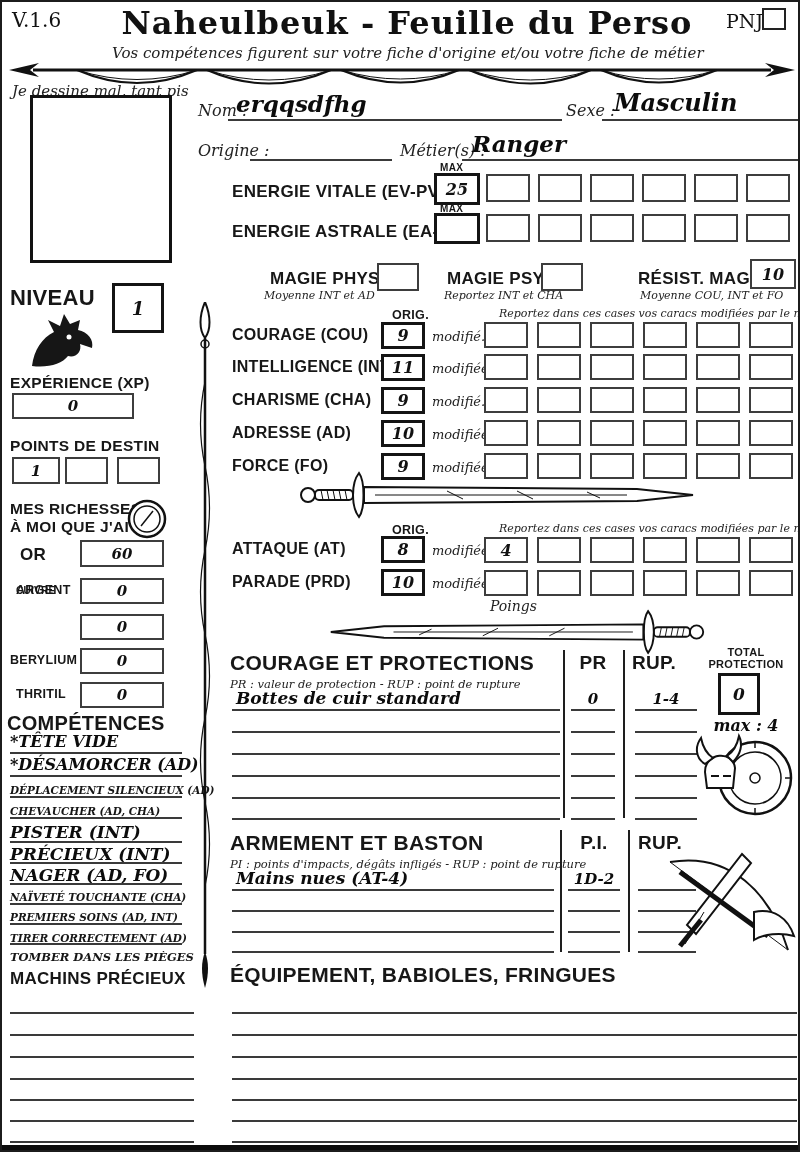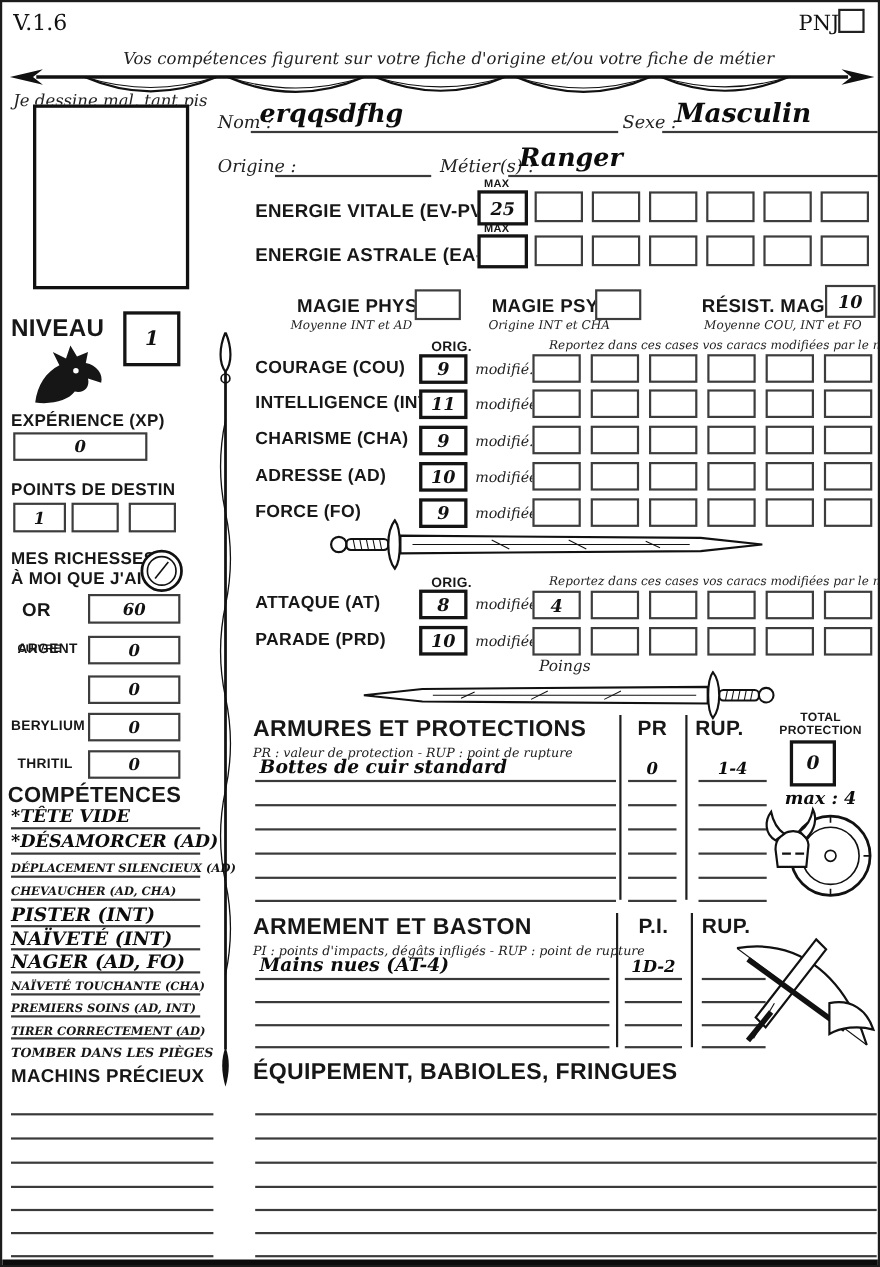--- a/index.html
+++ b/index.html
@@ -18,20 +18,21 @@
   .skill-l{font-family:"DejaVu Serif",serif;font-style:italic;font-weight:bold;font-size:16px;color:#0c0c0c}
   .skill-s{font-family:"DejaVu Serif",serif;font-style:italic;font-weight:bold;font-size:10.5px;color:#161616}
   svg{display:block}
 </style>
 </head>
 <body>
 
 <div class="page">
 
   <div class="abs" style="left:10px;top:6px;font:20px 'DejaVu Serif',serif">V.1.6</div>
+  <div class="abs" style="left:110px;top:2px;width:590px;text-align:center;font:bold 32px 'DejaVu Serif',serif;letter-spacing:1px">Naheulbeuk - Feuille du Perso</div>
   <div class="abs script" style="left:110px;top:42px;width:590px;text-align:right;font-size:15px">Vos compétences figurent sur votre fiche d'origine et/ou votre fiche de métier</div>
   <div class="abs" style="left:724px;top:8px;font:19px 'DejaVu Serif',serif">PNJ</div>
   <div class="abs" style="left:760px;top:6px;width:24px;height:22px;border:2.5px solid #222"></div>
 
   <div class="abs" style="left:5px;top:59px">
     <svg width="790" height="28" viewBox="0 0 790 28">
       <line x1="26" y1="9" x2="764" y2="9" stroke="#111" stroke-width="3"></line>
       <path d="M2 9 L32 2 L23 9 L32 16 Z" fill="#111"></path>
       <path d="M788 9 L758 2 L767 9 L758 16 Z" fill="#111"></path>
       <path d="M70 9 q60 26 120 0" stroke="#111" fill="none" stroke-width="2"></path>
@@ -82,21 +83,21 @@
   <div class="box" style="left:640px;top:212px;width:44px;height:28px"></div>
   <div class="box" style="left:692px;top:212px;width:44px;height:28px"></div>
   <div class="box" style="left:744px;top:212px;width:44px;height:28px"></div>
 
   <div class="abs lbl" style="left:268px;top:267px;font-size:17px">MAGIE PHYS.</div>
   <div class="box" style="left:375px;top:261px;width:42px;height:28px"></div>
   <div class="abs script" style="left:262px;top:287px;font-size:11px">Moyenne INT et AD</div>
 
   <div class="abs lbl" style="left:445px;top:267px;font-size:17px">MAGIE PSY.</div>
   <div class="box" style="left:539px;top:261px;width:42px;height:28px"></div>
-  <div class="abs script" style="left:442px;top:287px;font-size:11px">Origine INT et CHA</div>
+  <div class="abs script" style="left:442px;top:287px;font-size:11px">Reportez INT et CHA</div>
 
   <div class="abs lbl" style="left:636px;top:267px;font-size:17px">RÉSIST. MAGIE</div>
   <div class="box" style="left:748px;top:257px;width:46px;height:30px">10</div>
   <div class="abs script" style="left:638px;top:287px;font-size:11px">Moyenne COU, INT et FO</div>
 
   <div class="abs lbl" style="left:390px;top:306px;font-size:12.5px">ORIG.</div>
   <div class="abs script" style="left:497px;top:305px;font-size:11px">Reportez dans ces cases vos caracs modifiées par le matériel</div>
 
   <div class="abs lbl" style="left:230px;top:324px;font-size:16px">COURAGE (COU)</div>
   <div class="box thick" style="left:379px;top:320px;width:44px;height:27px">9</div>
@@ -190,21 +191,21 @@
       <circle cx="11" cy="27" r="7" fill="#fff" stroke="#111" stroke-width="2"></circle>
       <rect x="18" y="22" width="38" height="10" rx="4" fill="#fff" stroke="#111" stroke-width="2"></rect>
       <path d="M24 22 L26 32 M30 22 L32 32 M36 22 L38 32 M42 22 L44 32 M48 22 L50 32" stroke="#111" stroke-width="1"></path>
       <path d="M62 5 C54 15 54 39 62 49 C68 41 68 13 62 5 Z" fill="#fff" stroke="#111" stroke-width="2"></path>
       <path d="M67 19 L340 21 L396 27 L340 33 L67 35 Z" fill="#fff" stroke="#111" stroke-width="2"></path>
       <line x1="78" y1="27" x2="330" y2="27" stroke="#111" stroke-width="1"></line>
       <path d="M150 23 L166 31 M220 23 L236 31 M290 24 L303 30" stroke="#111" stroke-width="1"></path>
     </svg>
   </div>
 
-  <div class="abs lbl" style="left:228px;top:649px;font-size:21px">ARMURES ET PROTECTIONS</div>
+  <div class="abs lbl" style="left:228px;top:649px;font-size:21px">COURAGE ET PROTECTIONS</div>
   <div class="abs script" style="left:228px;top:675px;font-size:11.5px">PR : valeur de protection - RUP : point de rupture</div>
   <div class="vline" style="left:561px;top:648px;height:168px"></div>
   <div class="vline" style="left:621px;top:648px;height:168px"></div>
   <div class="abs lbl ctr" style="left:561px;top:650px;width:60px;font-size:19px">PR</div>
   <div class="abs lbl" style="left:630px;top:650px;font-size:19px">RUP.</div>
 
   <div class="abs hand" style="left:234px;top:686px;font-size:17px">Bottes de cuir standard</div>
   <div class="abs hand ctr" style="left:569px;top:688px;width:44px;font-size:15px">0</div>
   <div class="abs hand ctr" style="left:633px;top:688px;width:62px;font-size:15px">1-4</div>
 
@@ -330,21 +331,21 @@
   <div class="abs skill-l" style="left:8px;top:730px">*TÊTE VIDE</div>
   <div class="uline" style="left:8px;top:750px;width:172px"></div>
   <div class="abs skill-l" style="left:8px;top:753px">*DÉSAMORCER (AD)</div>
   <div class="uline" style="left:8px;top:773px;width:172px"></div>
   <div class="abs skill-s" style="left:8px;top:782px">DÉPLACEMENT SILENCIEUX (AD)</div>
   <div class="uline" style="left:8px;top:794px;width:172px"></div>
   <div class="abs skill-s" style="left:8px;top:803px">CHEVAUCHER (AD, CHA)</div>
   <div class="uline" style="left:8px;top:815px;width:172px"></div>
   <div class="abs skill-l" style="left:8px;top:820px;font-size:17px">PISTER (INT)</div>
   <div class="uline" style="left:8px;top:839px;width:172px"></div>
-  <div class="abs skill-l" style="left:8px;top:842px;font-size:17px">NAÏVETÉ (INT)</div>
+  <div class="abs skill-l" style="left:8px;top:842px;font-size:17px">PRÉCIEUX (INT)</div>
   <div class="uline" style="left:8px;top:860px;width:172px"></div>
   <div class="abs skill-l" style="left:8px;top:863px;font-size:17px">NAGER (AD, FO)</div>
   <div class="uline" style="left:8px;top:881px;width:172px"></div>
   <div class="abs skill-s" style="left:8px;top:889px">NAÏVETÉ TOUCHANTE (CHA)</div>
   <div class="uline" style="left:8px;top:901px;width:172px"></div>
   <div class="abs skill-s" style="left:8px;top:909px">PREMIERS SOINS (AD, INT)</div>
   <div class="uline" style="left:8px;top:921px;width:172px"></div>
   <div class="abs skill-s" style="left:8px;top:930px">TIRER CORRECTEMENT (AD)</div>
   <div class="uline" style="left:8px;top:941px;width:172px"></div>
   <div class="abs skill-s" style="left:8px;top:948px;font-size:11.5px">TOMBER DANS LES PIÈGES</div>

